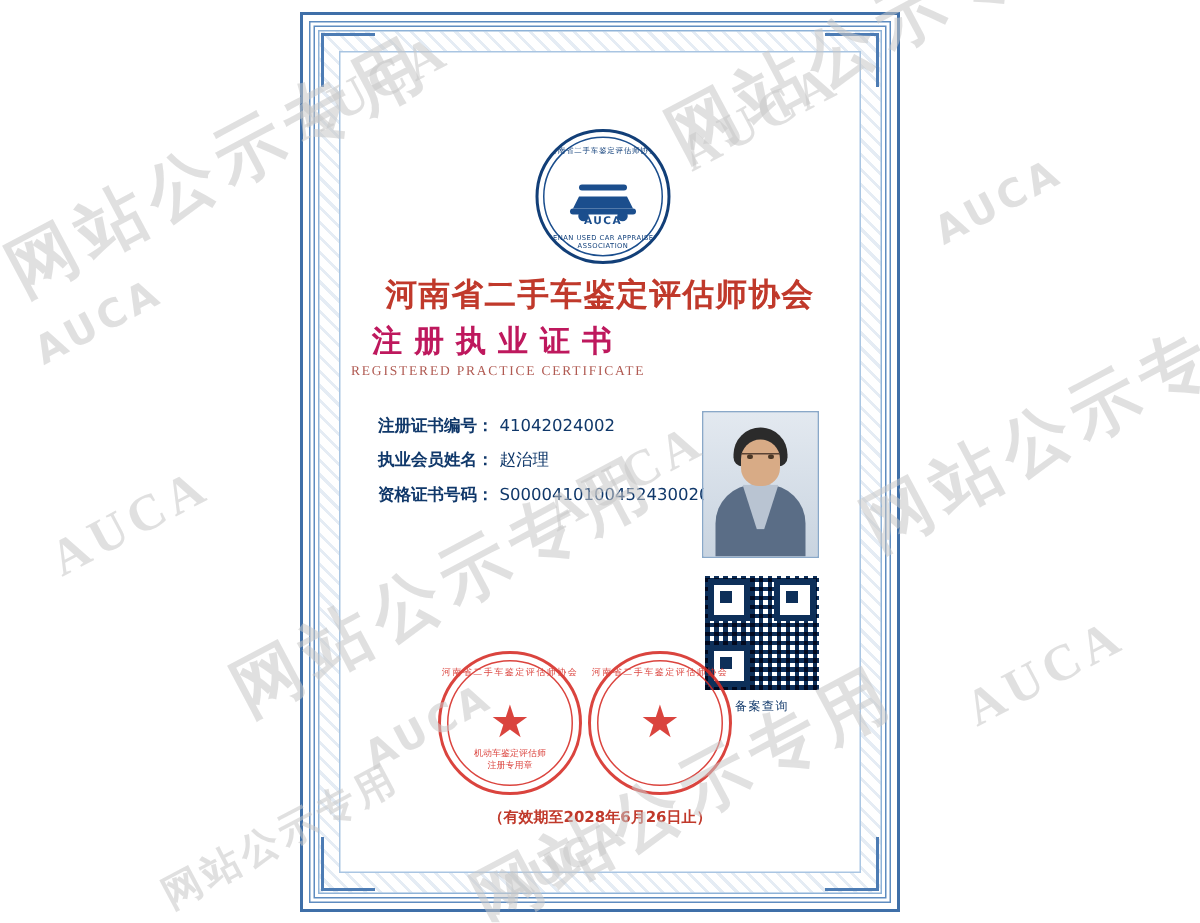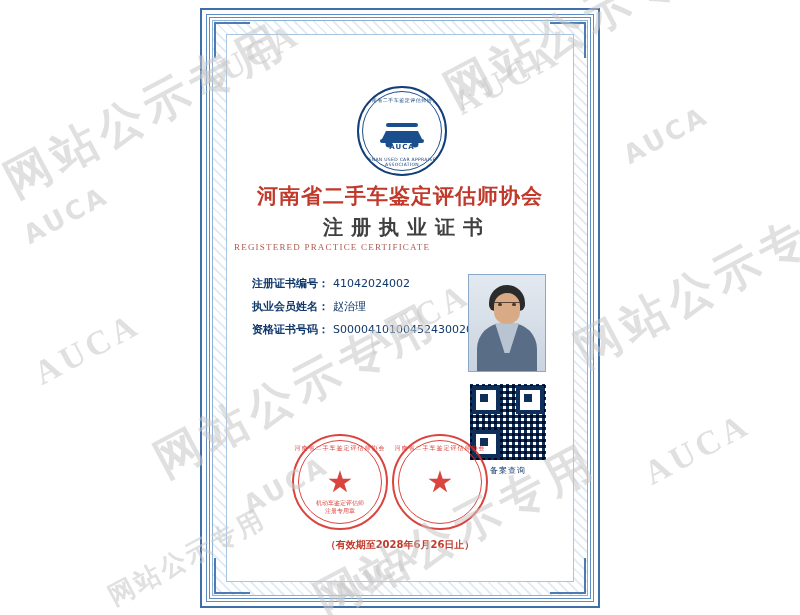--- a/index.html
+++ b/index.html
@@ -106,22 +106,22 @@
   
   .title-main{
     position:absolute;left:0;right:0;top:140px;
     text-align:center;
     font-size:21px;font-weight:bold;color:#c0392b;
     letter-spacing:1px;
     font-family:"DejaVu Sans","Liberation Sans",sans-serif;
   }
   .title-sub{
     position:absolute;left:14px;right:0;top:172px;
-    text-align:center;
-    font-size:20px;font-weight:bold;color:#404040;
+    text-align:left;
+    font-size:20px;font-weight:bold;color:#be185d;
     letter-spacing:8px;
   }
   .title-en{
     position:absolute;left:0;right:0;top:200px;
     text-align:left;
     font-size:9px;color:#b05a52;letter-spacing:1.2px;
     font-family:"Liberation Serif",serif;
   }
 
   

